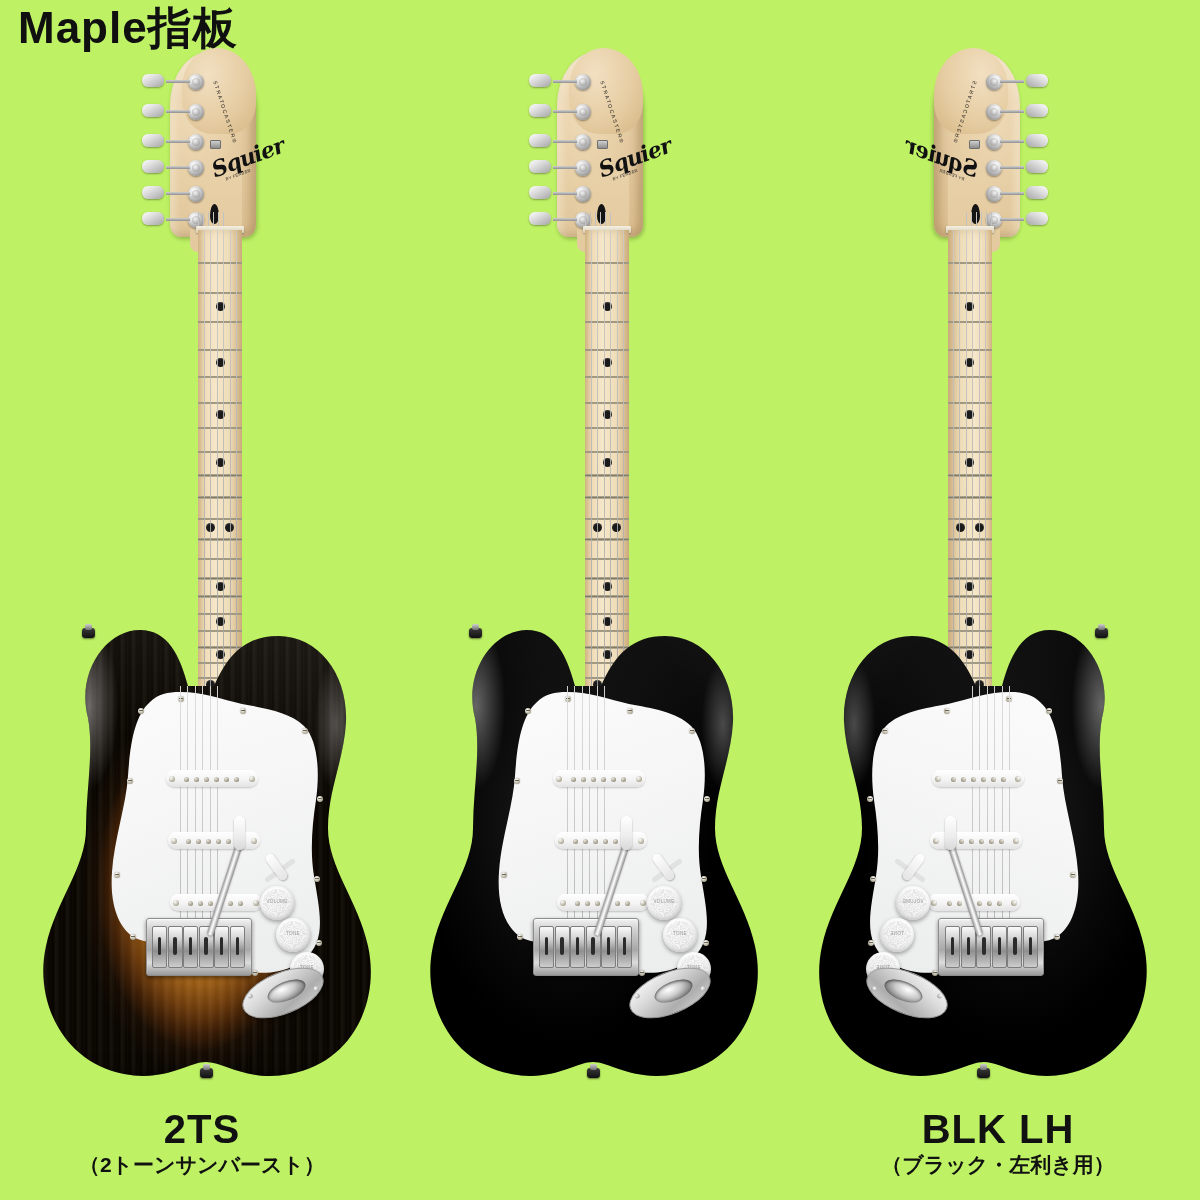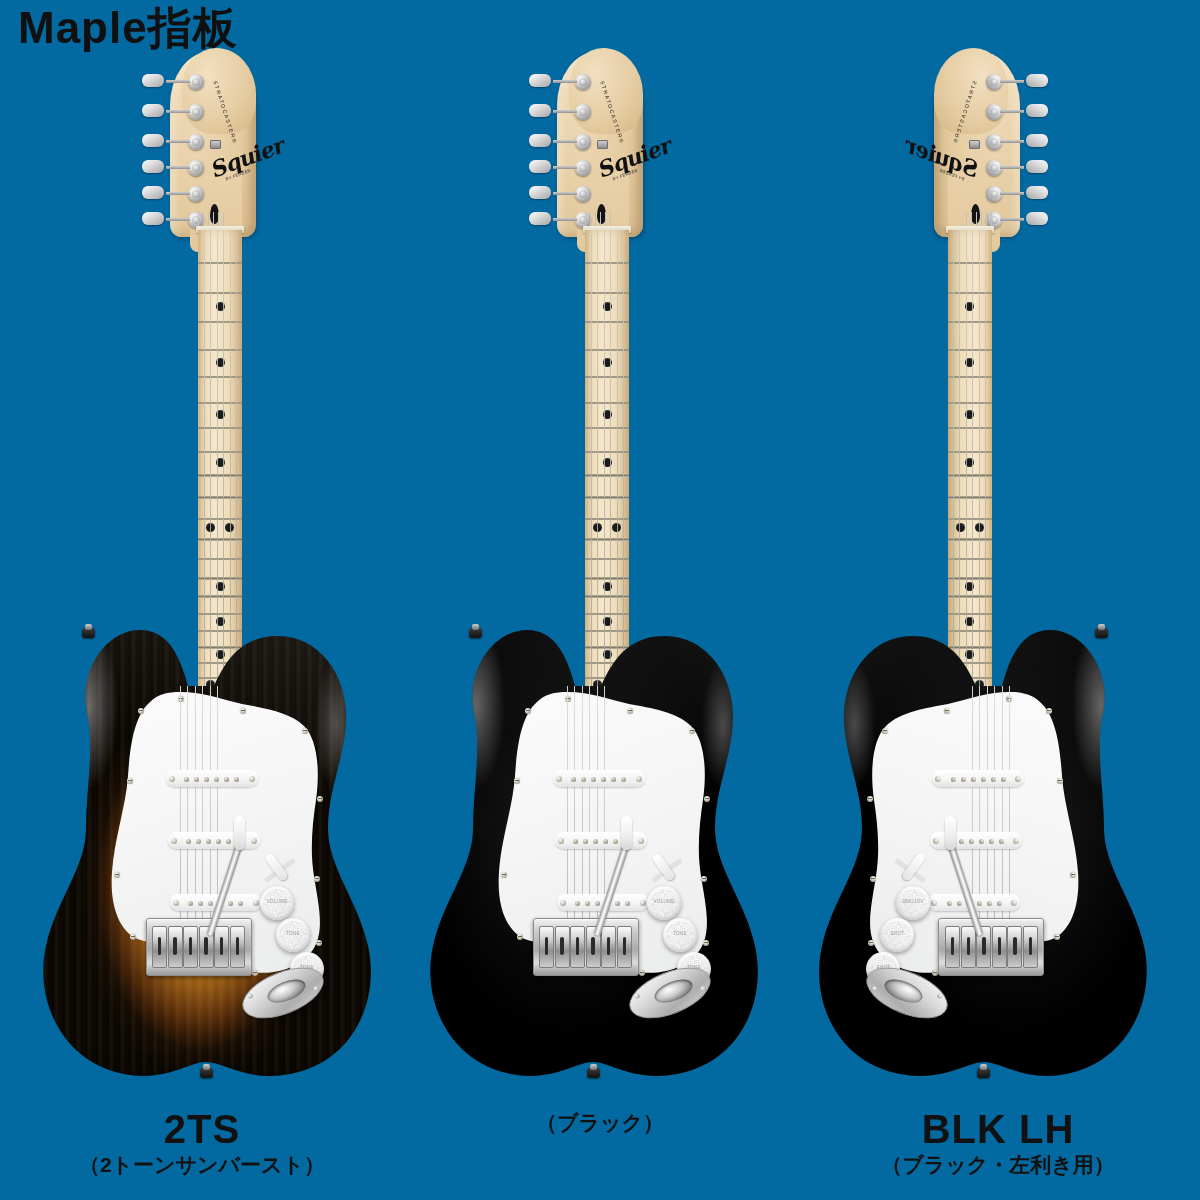--- a/index.html
+++ b/index.html
@@ -1,21 +1,21 @@
 <!DOCTYPE html>
 <html><head>
 <meta charset="utf-8">
 <style>
   html,body{margin:0;padding:0;}
   body{
     width:1200px;height:1200px;background:#ffffff;
     font-family:"Liberation Sans","DejaVu Sans",sans-serif;
     overflow:hidden;position:relative;
   }
-  #page{position:relative;width:1200px;height:1200px;background:#0369a1;}
+  #page{position:relative;width:1200px;height:1200px;background:#bef264;}
 
   
   .page-title{
     position:absolute;left:18px;top:6px;
     font-size:44px;font-weight:bold;color:#101010;
     letter-spacing:1px;line-height:1;white-space:nowrap;
   }
 
   
   .guitar-col{position:absolute;top:40px;width:380px;height:1080px;}
@@ -744,20 +744,19 @@
           </div>
         </div>
       </div>
     </div>
 
   <div class="label-block" id="lab0" style="left:-8px;top:1108px;">
     <div class="label-code">2TS</div>
     <div class="label-jp">（2トーンサンバースト）</div>
   </div>
   <div class="label-block" id="lab1" style="left:390px;top:1108px;">
-    <div class="label-jp">（ブラック）</div>
   </div>
   <div class="label-block" id="lab2" style="left:788px;top:1108px;">
     <div class="label-code">BLK LH</div>
     <div class="label-jp">（ブラック・左利き用）</div>
   </div>
 
 </div>
 
 </body></html>

